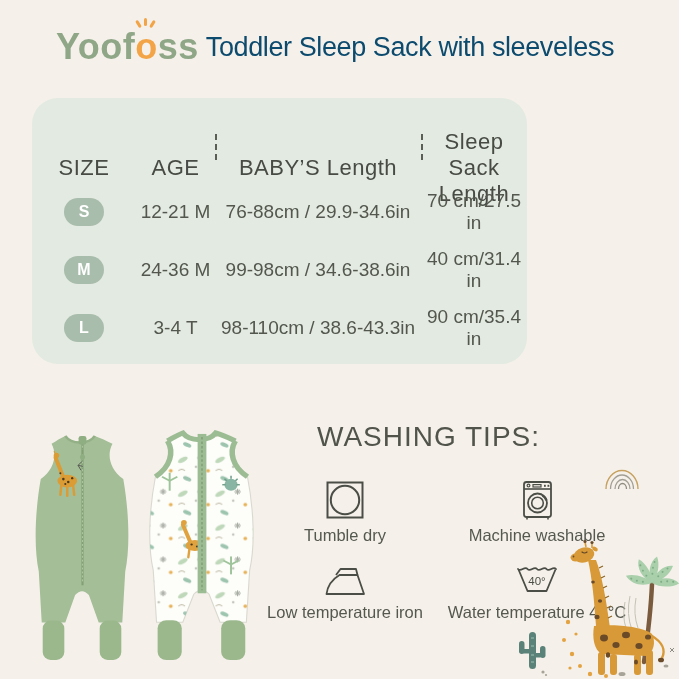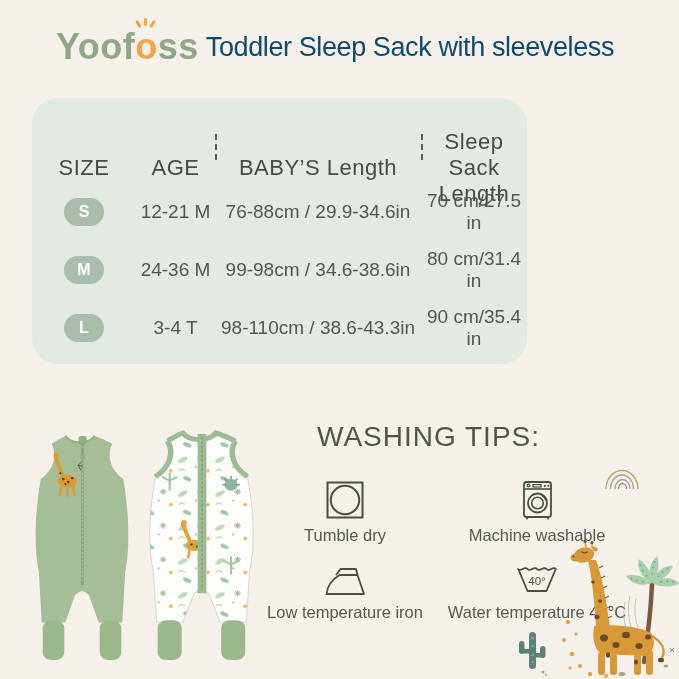--- a/index.html
+++ b/index.html
@@ -73,21 +73,21 @@
     <div class="t-row t-data row-s">
       <div><span class="size-badge">S</span></div>
       <div>12-21 M</div>
       <div>76-88cm / 29.9-34.6in</div>
       <div>70 cm/27.5 in</div>
     </div>
     <div class="t-row t-data row-m">
       <div><span class="size-badge">M</span></div>
       <div>24-36 M</div>
       <div>99-98cm / 34.6-38.6in</div>
-      <div>80 cm/31.4 in</div>
+      <div>40 cm/31.4 in</div>
     </div>
     <div class="t-row t-data row-l">
       <div><span class="size-badge">L</span></div>
       <div>3-4 T</div>
       <div>98-110cm / 38.6-43.3in</div>
       <div>90 cm/35.4 in</div>
     </div>
   </div>
 
   <div class="product green">

